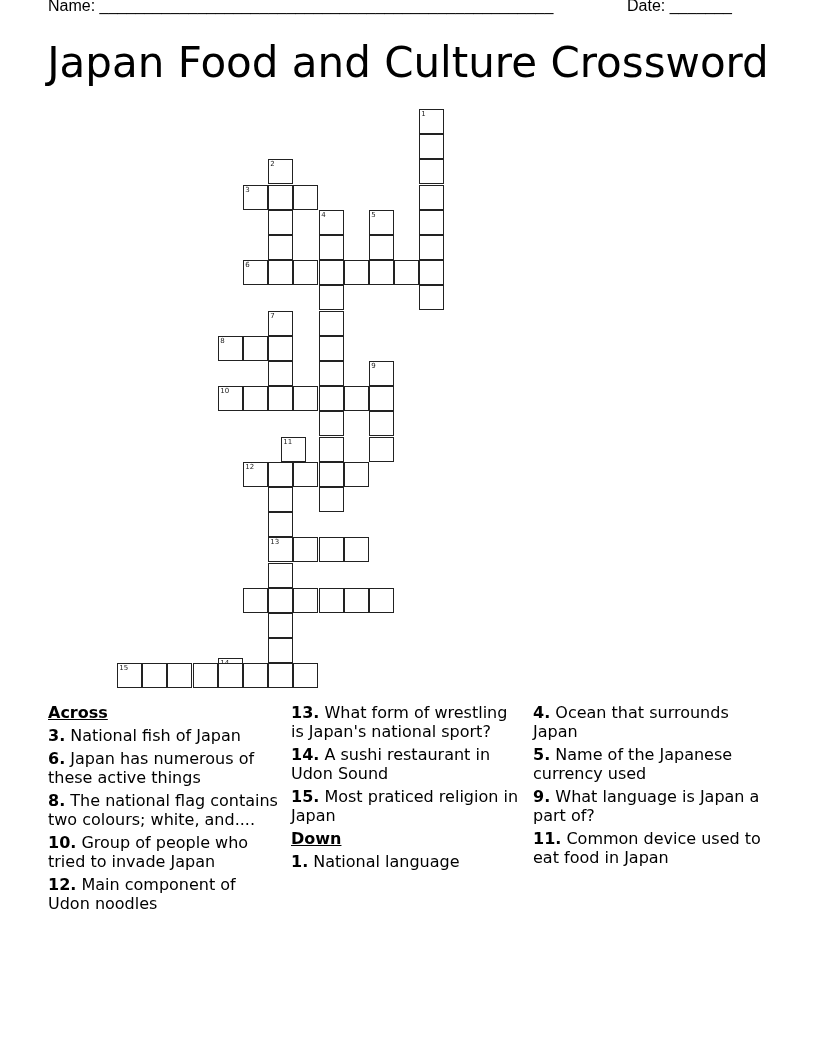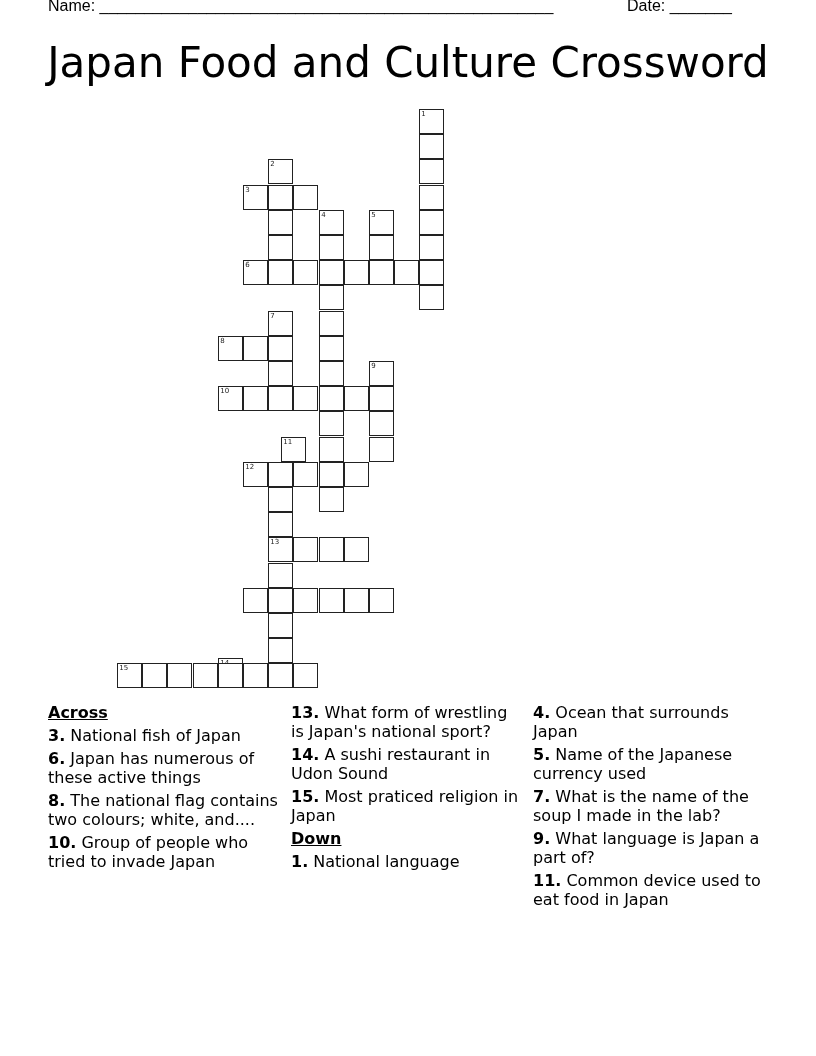--- a/index.html
+++ b/index.html
@@ -135,29 +135,29 @@
     <div class="cell" style="left: 244px; top: 664px;"></div>
     <div class="cell" style="left: 294px; top: 664px;"></div>
   </div>
 
 <div class="clues col1">
   <div class="section-head">Across</div>
   <div class="clue"><b>3.</b><span> National fish of Japan</span></div>
   <div class="clue"><b>6.</b><span> Japan has numerous of these active things</span></div>
   <div class="clue"><b>8.</b><span> The national flag contains two colours; white, and....</span></div>
   <div class="clue"><b>10.</b><span> Group of people who tried to invade Japan</span></div>
+  <div class="clue"><b>12.</b><span> Main component of Udon noodles</span></div>
 </div>
 
 <div class="clues col2">
   <div class="clue"><b>13.</b><span> What form of wrestling is Japan's national sport?</span></div>
   <div class="clue"><b>14.</b><span> A sushi restaurant in Udon Sound</span></div>
   <div class="clue"><b>15.</b><span> Most praticed religion in Japan</span></div>
   <div class="section-head">Down</div>
   <div class="clue"><b>1.</b><span> National language</span></div>
 </div>
 
 <div class="clues col3">
   <div class="clue"><b>4.</b><span> Ocean that surrounds Japan</span></div>
   <div class="clue"><b>5.</b><span> Name of the Japanese currency used</span></div>
-  <div class="clue"><b>7.</b><span> What is the name of the soup I made in the lab?</span></div>
   <div class="clue"><b>9.</b><span> What language is Japan a part of?</span></div>
   <div class="clue"><b>11.</b><span> Common device used to eat food in Japan</span></div>
 </div>
 
 </body></html>

